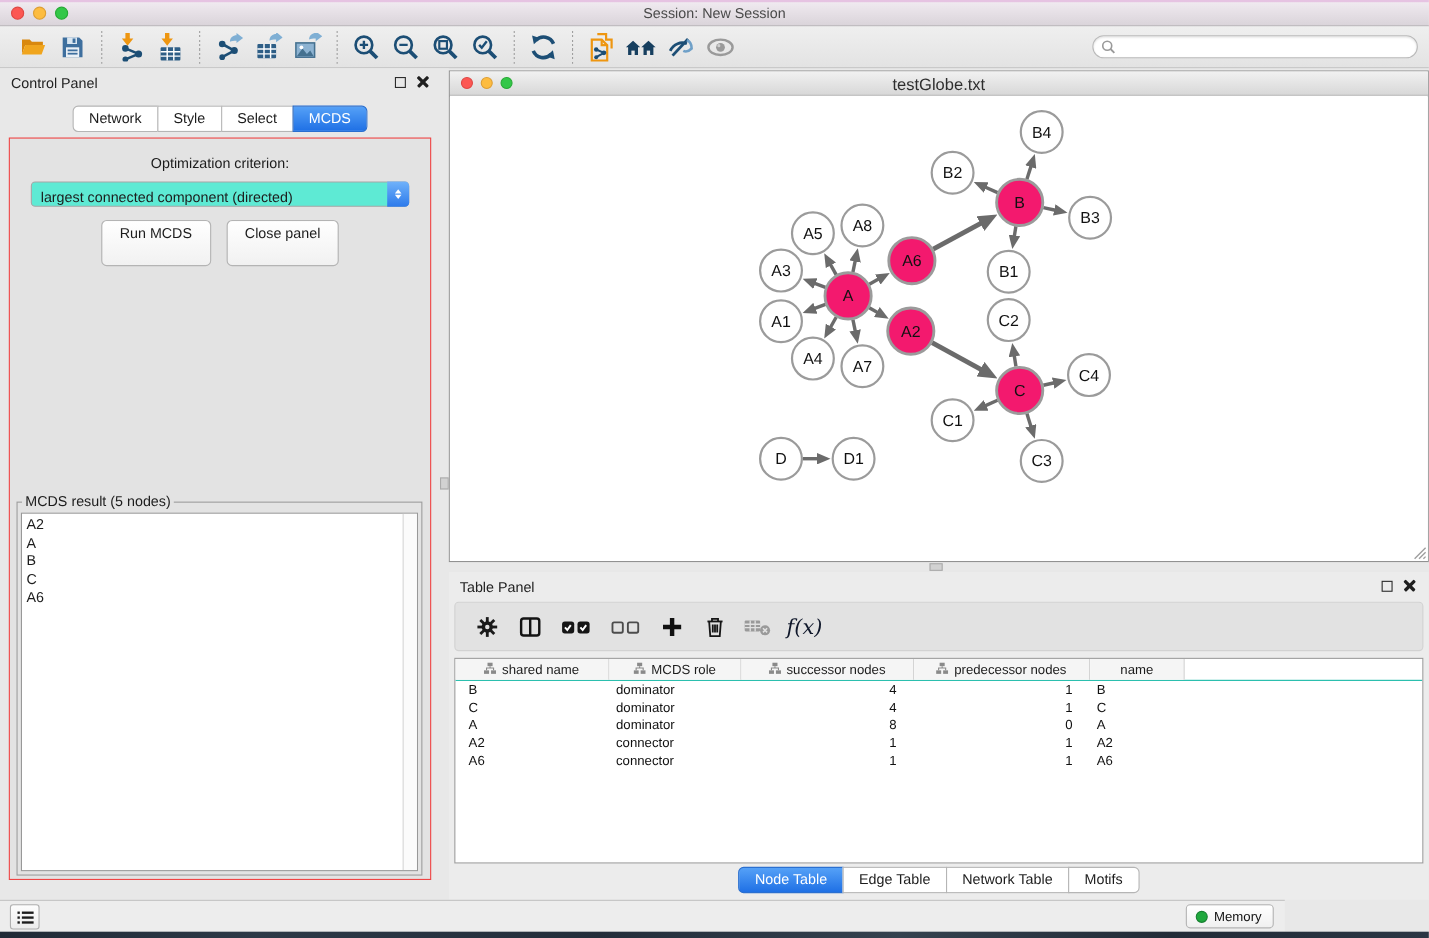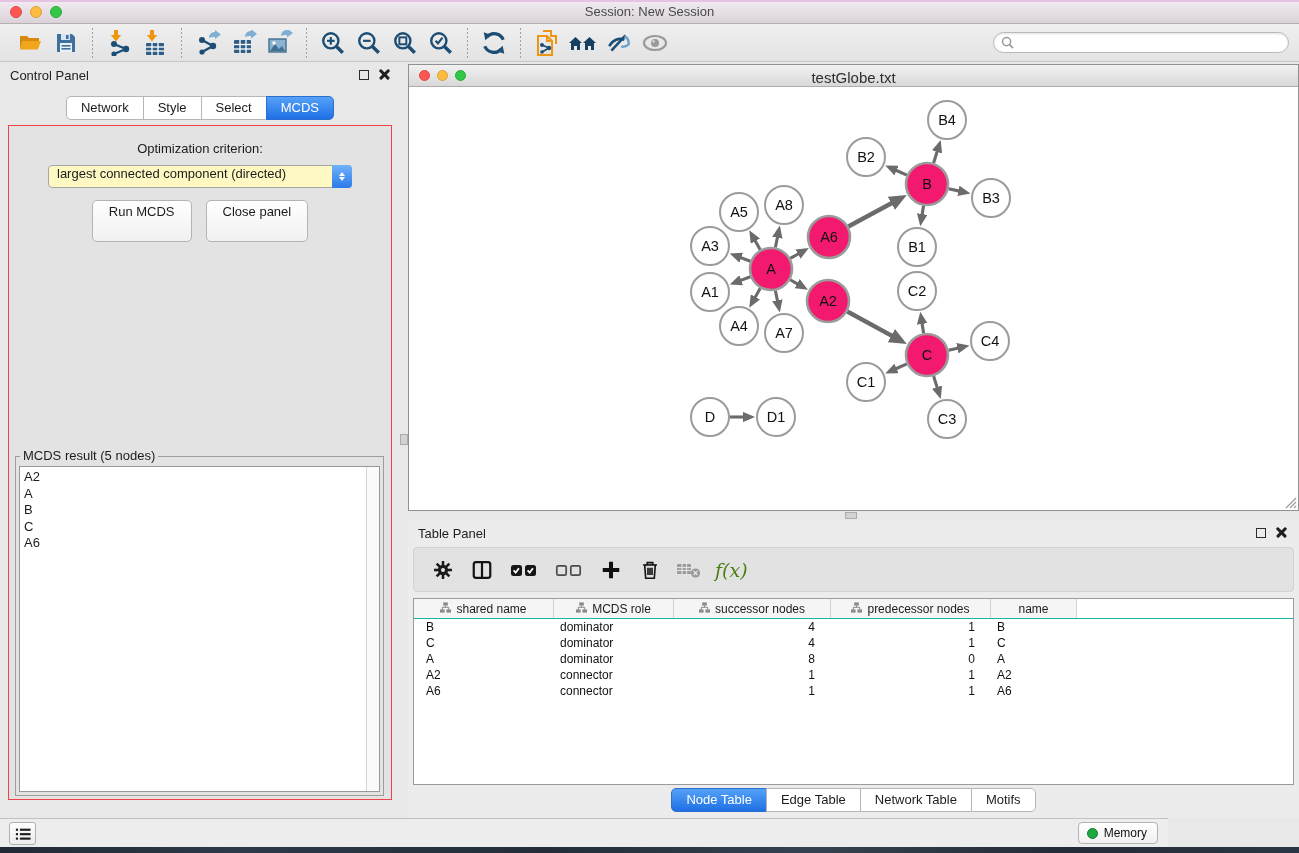--- a/index.html
+++ b/index.html
@@ -41,21 +41,21 @@
   .seg-row { display:flex; justify-content:center; margin-top:8px; }
   .seg { padding:3px 14px 4px; font-size:13px; background:#fff; border:1px solid #b5b5b5; margin-left:-1px; color:#1c1c1c; }
   .seg:first-child { border-radius:5px 0 0 5px; margin-left:0; }
   .seg:last-child { border-radius:0 5px 5px 0; }
   .seg.active { background:linear-gradient(#55a1f7,#1f70e5); border-color:#2a6fd0; color:#fff; }
 
   #cp-content { position:absolute; left:8px; right:8px; top:63px; bottom:18px;
     background:#e3e3e3; border:1px solid #ef4444; }
   #opt-label { text-align:center; margin-top:15px; font-size:13px; }
   #combo-row { display:flex; justify-content:center; margin-top:9px; }
-  #combo { width:304px; height:23px; background:#fef9c3; border:1px solid #a6a6a6; border-radius:4px; display:flex; align-items:flex-start; position:relative; }
+  #combo { width:344px; height:23px; background:#5eead4; border:1px solid #a6a6a6; border-radius:4px; display:flex; align-items:flex-end; position:relative; }
   #combo .combo-text { padding-left:8px; font-size:13px; }
   #combo .spinner { position:absolute; right:-1px; top:-1px; width:20px; height:23px; border-radius:0 4px 4px 0;
     background:linear-gradient(#70b2fa,#2c7aeb); display:flex; flex-direction:column; align-items:center; justify-content:center; gap:1px; }
   .chev-up { width:0; height:0; border-left:3.5px solid transparent; border-right:3.5px solid transparent; border-bottom:4.5px solid #fff; }
   .chev-dn { width:0; height:0; border-left:3.5px solid transparent; border-right:3.5px solid transparent; border-top:4.5px solid #fff; }
   #btn-row { display:flex; justify-content:center; gap:14px; margin-top:12px; }
   .mac-btn { padding:3px 16px 22px; font-size:13px; background:linear-gradient(#fff,#f1f1f1);
     border:1px solid #b4b4b4; border-radius:5px; color:#1c1c1c; }
 
   #mcds-fieldset { position:absolute; left:6px; right:7px; top:330px; bottom:3px; border:1px solid #9d9d9d; }
@@ -78,21 +78,21 @@
   #net-titlebar .light { width:11px; height:11px; }
   #net-titlebar .title { position:absolute; left:0; right:0; top:4px; text-align:center; font-size:15px; color:#2e2e2e; }
   #net-canvas { position:absolute; left:0; top:23px; right:0; bottom:0; background:#fff; }
   #resize-grip { position:absolute; right:1px; bottom:1px; width:15px; height:15px; }
 
   
   #table-panel { position:absolute; left:408px; top:520px; width:891px; height:298px; background:#ececec; }
   #tp-toolbar { position:absolute; left:5px; right:5px; top:27px; height:45px; background:#e2e2e2;
     border:1px solid #d2d2d2; border-radius:4px; display:flex; align-items:center; padding-left:14px; gap:9px; }
   .tp-btn { width:30px; height:30px; display:flex; align-items:center; justify-content:center; }
-  #fx-label { font-family:"DejaVu Serif","Liberation Serif",serif; font-style:italic; font-size:19px; color:#4d7c0f; margin-left:2px; }
+  #fx-label { font-family:"DejaVu Serif","Liberation Serif",serif; font-style:italic; font-size:19px; color:#0f172a; margin-left:2px; }
   #tp-table { position:absolute; left:5px; right:5px; top:78px; bottom:33px; background:#fff; border:1px solid #9b9b9b; overflow:hidden; }
   #tbl-header { display:flex; height:20px; border-bottom:1px solid #14b8a6; }
   .th { background:#f5f5f5; border-right:1px solid #d4d4d4; display:flex; align-items:center; justify-content:center; gap:5px; font-size:12px; color:#1c1c1c; }
   .th .th-label { padding-top:1px; }
   .tr { display:flex; height:16px; align-items:center; }
   .td { font-size:12px; color:#111; overflow:hidden; white-space:nowrap; }
   .td.al { text-align:left; padding-left:12px; }
   .td.al2 { text-align:left; padding-left:6px; }
   .td.ar { text-align:right; padding-right:16px; }
   #tp-tabs { position:absolute; left:0; right:0; bottom:6px; display:flex; justify-content:center; }

